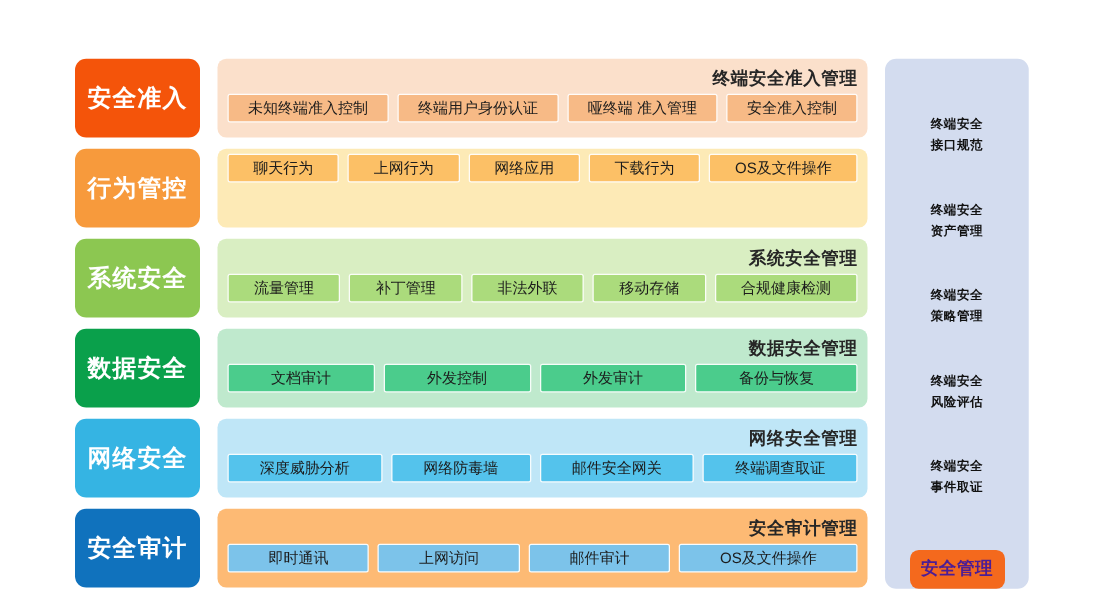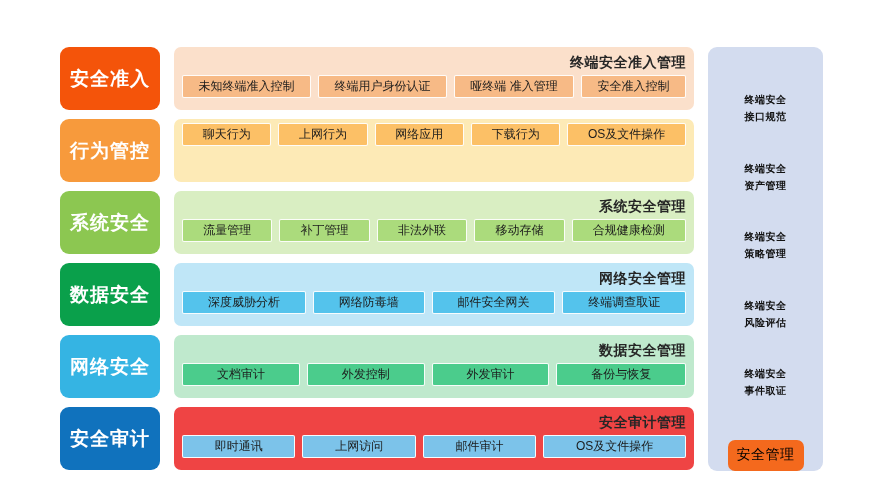--- a/index.html
+++ b/index.html
@@ -119,23 +119,23 @@
     line-height: 17px;
     letter-spacing: 0.5px;
   }
   .side-item span { display: block; }
   .side-cta {
     margin-top: 6px;
     width: 76px;
     height: 33px;
     border-radius: 7px;
     background: #f4691d;
-    color: #000000;
+    color: #4c1d95;
     font-size: 14px;
-    font-weight: normal;
+    font-weight: bold;
     display: flex;
     align-items: center;
     justify-content: center;
     letter-spacing: 0.5px;
   }
 </style>
 </head>
 <body>
 
 <div id="diagram">
@@ -171,39 +171,39 @@
       <div class="row-panel" style="background: rgb(217, 238, 194);">
         <div class="row-title">系统安全管理</div>
         <div class="chip-strip">
           <div class="chip" style="background: rgb(171, 219, 124);">流量管理</div>
           <div class="chip" style="background: rgb(171, 219, 124);">补丁管理</div>
           <div class="chip" style="background: rgb(171, 219, 124);">非法外联</div>
           <div class="chip" style="background: rgb(171, 219, 124);">移动存储</div>
           <div class="chip" style="background: rgb(171, 219, 124);">合规健康检测</div>
         </div>
       </div>
+      <div class="row-panel" style="background: rgb(191, 233, 205);">
+        <div class="row-title">数据安全管理</div>
+        <div class="chip-strip">
+          <div class="chip" style="background: rgb(75, 204, 140);">文档审计</div>
+          <div class="chip" style="background: rgb(75, 204, 140);">外发控制</div>
+          <div class="chip" style="background: rgb(75, 204, 140);">外发审计</div>
+          <div class="chip" style="background: rgb(75, 204, 140);">备份与恢复</div>
+        </div>
+      </div>
       <div class="row-panel" style="background: rgb(191, 230, 247);">
         <div class="row-title">网络安全管理</div>
         <div class="chip-strip">
           <div class="chip" style="background: rgb(84, 195, 236);">深度威胁分析</div>
           <div class="chip" style="background: rgb(84, 195, 236);">网络防毒墙</div>
           <div class="chip" style="background: rgb(84, 195, 236);">邮件安全网关</div>
           <div class="chip" style="background: rgb(84, 195, 236);">终端调查取证</div>
         </div>
       </div>
-      <div class="row-panel" style="background: rgb(191, 233, 205);">
-        <div class="row-title">数据安全管理</div>
-        <div class="chip-strip">
-          <div class="chip" style="background: rgb(75, 204, 140);">文档审计</div>
-          <div class="chip" style="background: rgb(75, 204, 140);">外发控制</div>
-          <div class="chip" style="background: rgb(75, 204, 140);">外发审计</div>
-          <div class="chip" style="background: rgb(75, 204, 140);">备份与恢复</div>
-        </div>
-      </div>
-      <div class="row-panel" style="background: #ef4444;">
+      <div class="row-panel" style="background: #fdba74;">
         <div class="row-title">安全审计管理</div>
         <div class="chip-strip">
           <div class="chip" style="background: rgb(124, 195, 234);">即时通讯</div>
           <div class="chip" style="background: rgb(124, 195, 234);">上网访问</div>
           <div class="chip" style="background: rgb(124, 195, 234);">邮件审计</div>
           <div class="chip" style="background: rgb(124, 195, 234);">OS及文件操作</div>
         </div>
       </div>
     </div>
 

